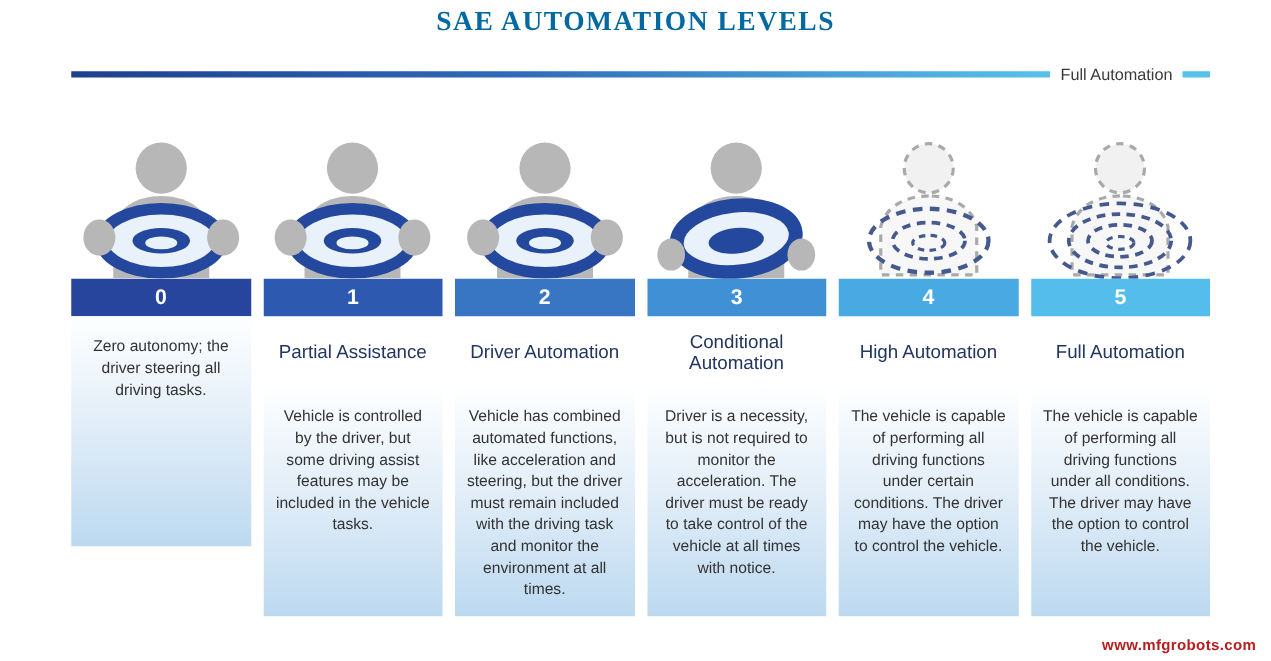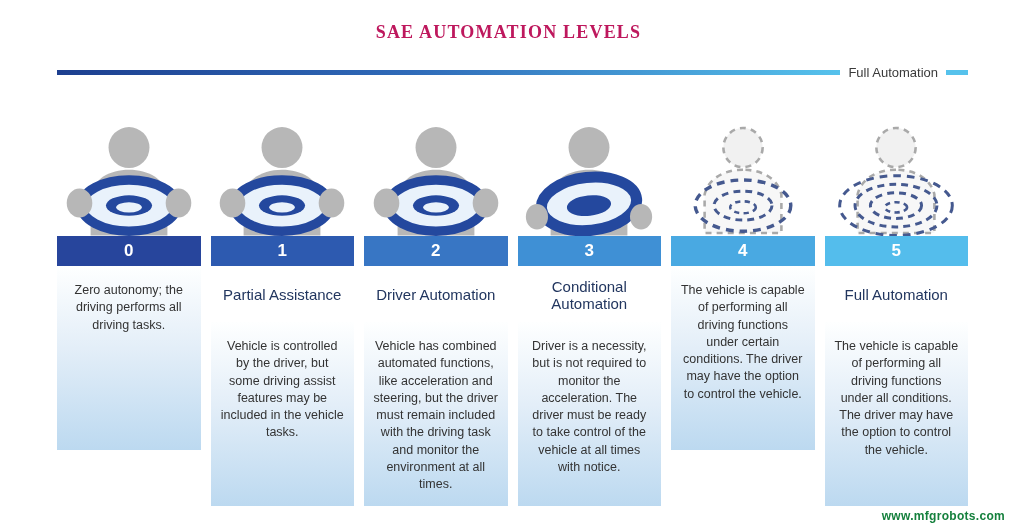--- a/index.html
+++ b/index.html
@@ -6,26 +6,26 @@
   html,body { background:#ffffff; }
   body { font-family:"Liberation Sans", sans-serif; }
   .page {
     position:relative;
     width:1017px; height:529px;
     background:#ffffff;
     overflow:hidden;
   }
   .title {
     text-align:center;
-    padding-top:22px;
+    padding-top:4px;
     font-family:"Liberation Serif", serif;
     font-weight:bold;
-    font-size:18px;
+    font-size:22px;
     letter-spacing:1.2px;
-    color:#be185d;
+    color:#0369a1;
   }
   .content { margin:0 49px 0 57px; }
   .timeline {
     display:flex; align-items:center;
     margin-top:22px;
   }
   .timeline-bar {
     flex:1; height:5px;
     background:linear-gradient(90deg,#1d3f8f 0%, #2f6ab8 45%, #56c2ec 100%);
   }
@@ -77,21 +77,21 @@
     font-size:12.5px;
     line-height:1.38;
     color:#333333;
     background:linear-gradient(180deg,#feffff 0%, #e3eef8 45%, #bcd9f0 100%);
   }
   .watermark {
     position:absolute;
     right:12px; bottom:6px;
     font-size:12px;
     font-weight:bold;
-    color:#15803d;
+    color:#b91c1c;
     letter-spacing:0.3px;
   }
 </style>
 </head>
 <body>
 
 <div class="page">
 
   <div class="title">SAE AUTOMATION LEVELS</div>
 
@@ -112,21 +112,21 @@
             <ellipse cx="75" cy="95" rx="56" ry="30" fill="#e9f2fb" stroke="#24489e" stroke-width="11"></ellipse>
             <ellipse cx="75" cy="95" rx="27" ry="12" fill="#24489e"></ellipse>
             <ellipse cx="75" cy="97" rx="15" ry="6" fill="#e9f2fb"></ellipse>
             <ellipse cx="17" cy="92" rx="15" ry="17" fill="#b7b7b7"></ellipse>
             <ellipse cx="133" cy="92" rx="15" ry="17" fill="#b7b7b7"></ellipse>
           </svg>
         </div>
         <div class="band" style="background: rgb(39, 69, 156);">
           <span>0</span>
         </div>
-        <div class="desc">Zero autonomy; the driving performs all driving tasks.</div>
+        <div class="desc">Zero autonomy; the driver steering all driving tasks.</div>
       </div>
 
       <div class="column">
         <div class="icon-wrap">
           <svg class="driver-svg" viewBox="0 0 150 130">
             <circle cx="75" cy="27" r="24" fill="#b7b7b7"></circle>
             <path d="M75 53 C52 53 34 64 30 82 L30 130 L120 130 L120 82 C116 64 98 53 75 53 Z" fill="#b7b7b7"></path>
             <ellipse cx="75" cy="95" rx="56" ry="30" fill="#e9f2fb" stroke="#24489e" stroke-width="11"></ellipse>
             <ellipse cx="75" cy="95" rx="27" ry="12" fill="#24489e"></ellipse>
             <ellipse cx="75" cy="97" rx="15" ry="6" fill="#e9f2fb"></ellipse>
@@ -184,20 +184,21 @@
             <circle cx="75" cy="27" r="23" fill="#f1f1f1" stroke="#a9a9a9" stroke-width="3" stroke-dasharray="7 6"></circle>
             <path d="M75 53 C52 53 34 64 30 82 L30 127 L120 127 L120 82 C116 64 98 53 75 53 Z" fill="#f7f7f7" stroke="#a9a9a9" stroke-width="3" stroke-dasharray="7 6"></path>
             <ellipse cx="75" cy="95" rx="56" ry="30" fill="none" stroke="#45598f" stroke-width="4" stroke-dasharray="9 7"></ellipse>
             <ellipse cx="75" cy="95" rx="34" ry="17" fill="none" stroke="#45598f" stroke-width="3.5" stroke-dasharray="8 6"></ellipse>
             <ellipse cx="75" cy="97" rx="15" ry="7" fill="none" stroke="#45598f" stroke-width="3" stroke-dasharray="6 5"></ellipse>
           </svg>
         </div>
         <div class="band" style="background: rgb(73, 169, 226);">
           <span>4</span>
         </div>
+        <div class="name">High Automation</div>
         <div class="desc">The vehicle is capable of performing all driving functions under certain conditions. The driver may have the option to control the vehicle.</div>
       </div>
 
       <div class="column">
         <div class="icon-wrap">
           <svg class="driver-svg" viewBox="0 0 150 130">
             <circle cx="75" cy="27" r="23" fill="#f1f1f1" stroke="#a9a9a9" stroke-width="3" stroke-dasharray="7 6"></circle>
             <path d="M75 53 C52 53 34 64 30 82 L30 127 L120 127 L120 82 C116 64 98 53 75 53 Z" fill="#f7f7f7" stroke="#a9a9a9" stroke-width="3" stroke-dasharray="7 6"></path>
             <ellipse cx="75" cy="95" rx="66" ry="35" fill="none" stroke="#45598f" stroke-width="3.5" stroke-dasharray="9 7"></ellipse>
             <ellipse cx="75" cy="95" rx="48" ry="25" fill="none" stroke="#45598f" stroke-width="3.5" stroke-dasharray="8 6"></ellipse>

